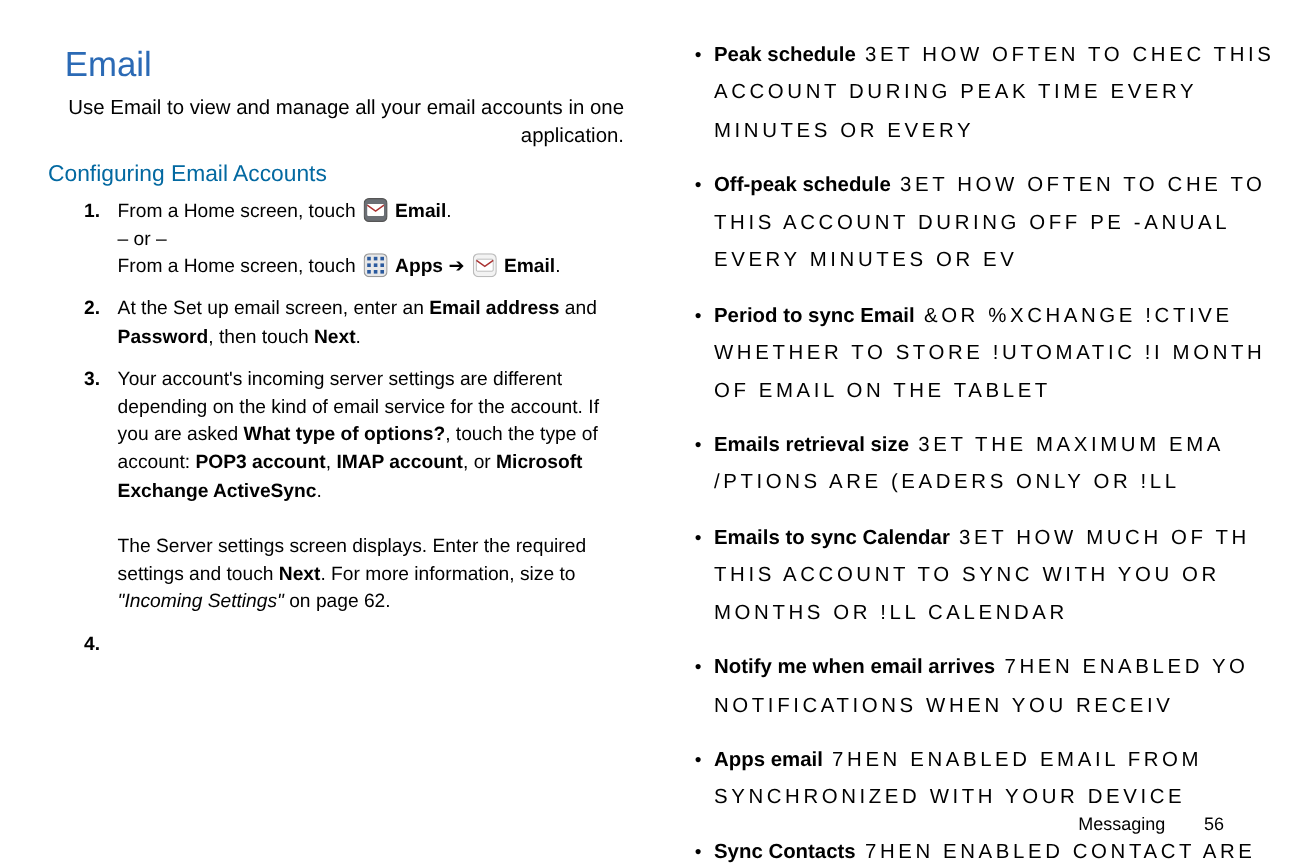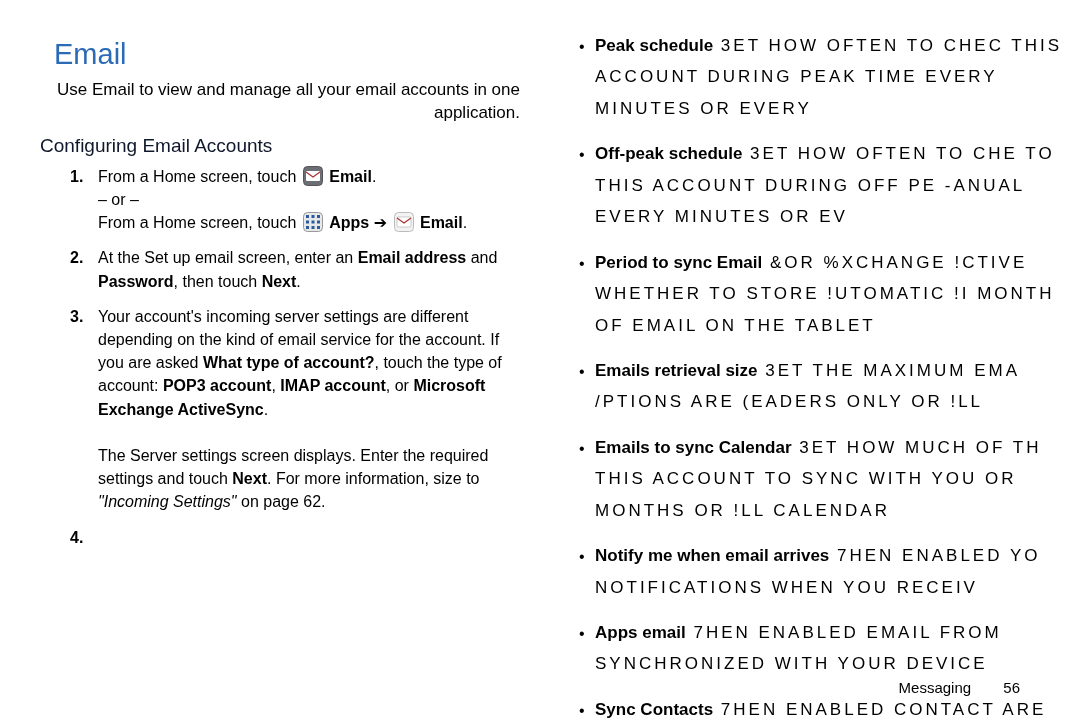--- a/index.html
+++ b/index.html
@@ -36,21 +36,21 @@
     .intro {
       font-size: 17px;
       line-height: 1.35;
       margin: 0 0 10px 14px;
       text-align: right;
     }
     .h-config {
       font-family: Arial, Helvetica, sans-serif;
       font-weight: normal;
       font-size: 19px;
-      color: #0f172a;
+      color: #0369a1;
       margin: 10px 0 8px 0;
     }
     ol.steps {
       list-style: none;
       padding: 0;
       margin: 0 0 0 30px;
     }
     ol.steps > li {
       position: relative;
       padding-left: 28px;
@@ -165,21 +165,21 @@
         <b>Email</b><span>.</span>
       </li>
 
       <li>
         <span class="num">2.</span>
         <span>At the Set up email screen, enter an </span><b>Email address</b><span> and </span><b>Password</b><span>, then touch </span><b>Next</b><span>.</span>
       </li>
 
       <li>
         <span class="num">3.</span>
-        <span>Your account's incoming server settings are different depending on the kind of email service for the account. If you are asked </span><b>What type of account?</b><span>, touch the type of account: </span><b>POP3 account</b><span>, </span><b>IMAP account</b><span>, or </span><b>Microsoft Exchange ActiveSync</b><span>.</span>
+        <span>Your account's incoming server settings are different depending on the kind of email service for the account. If you are asked </span><b>What type of options?</b><span>, touch the type of account: </span><b>POP3 account</b><span>, </span><b>IMAP account</b><span>, or </span><b>Microsoft Exchange ActiveSync</b><span>.</span>
         <br><br style="line-height:0.4">
         <span>The Server settings screen displays. Enter the required settings and touch </span><b>Next</b><span>. For more information, size to </span><i>"Incoming Settings"</i><span> on page 62.</span>
       </li>
 
       <li>
         <span class="num">4.</span>
       </li>
 
     </ol>
   </div>

